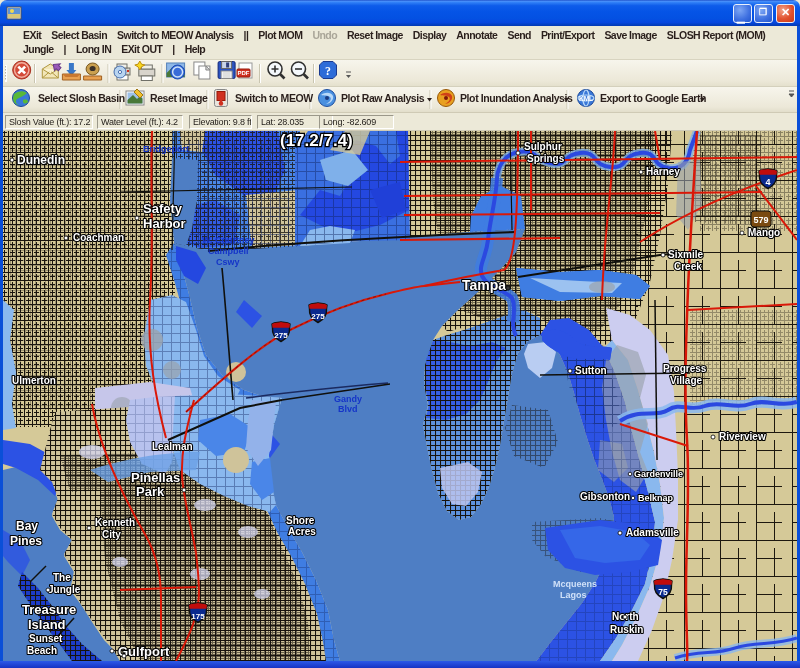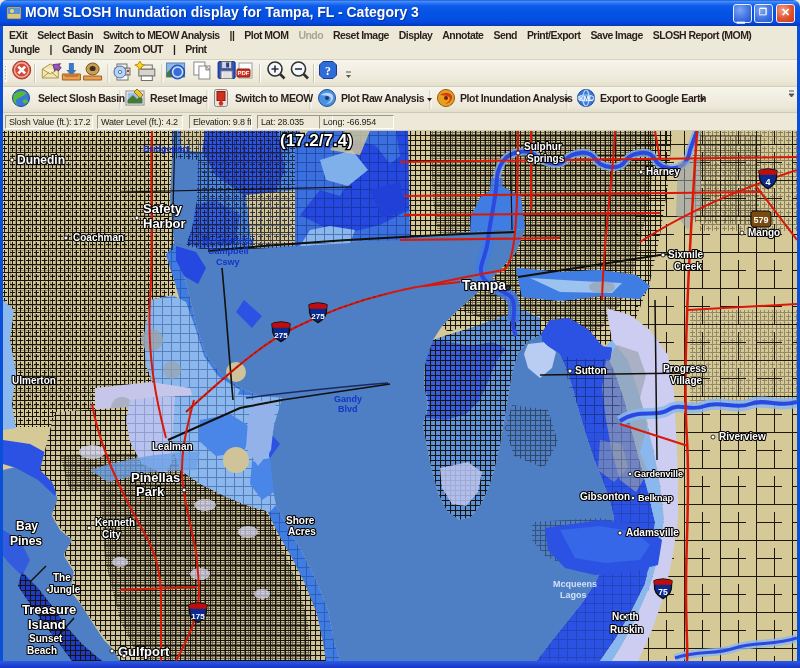--- a/index.html
+++ b/index.html
@@ -10,54 +10,53 @@
 #title .ico{position:absolute;left:6px;top:5px;width:16px;height:16px}
 .wbtn{position:absolute;top:4px;width:19px;height:19px;border-radius:3px;border:1px solid #e8f0fc}
 .wbtn.b1{left:733px;background:radial-gradient(circle at 35% 30%,#7da7f4,#3d6fe0 60%,#2356cc)}
 .wbtn.b2{left:754px;background:radial-gradient(circle at 35% 30%,#7da7f4,#3d6fe0 60%,#2356cc)}
 .wbtn.b3{left:776px;background:radial-gradient(circle at 35% 30%,#f2a389,#e1512e 55%,#c93a18)}
 .wbtn span{position:absolute;color:#fff;font-weight:bold}
 #borderL{position:absolute;left:0;top:26px;width:3px;height:635px;background:#0a4fd8}
 #borderR{position:absolute;left:797px;top:26px;width:3px;height:635px;background:#0a4fd8}
 #borderB{position:absolute;left:0;top:661px;width:800px;height:7px;background:linear-gradient(180deg,#2c5ae8,#1733c4)}
 #menus{position:absolute;left:3px;top:26px;width:794px;height:34px;background:#ece9d8;color:#2a1f1c;border-bottom:1px solid #d8d4c0}
-.mrow{white-space:nowrap;font-size:10.5px;font-weight:bold;padding-left:1px;letter-spacing:-0.55px}
+.mrow{white-space:nowrap;font-size:10.5px;font-weight:bold;padding-left:15px;letter-spacing:-0.55px}
 .mrow.r1{padding-top:3px}
 .mrow.r2{padding-top:2px}
 .mi{display:inline-block;padding:0 5px}
 .mi.gray{color:#a9a598}
 #tb1{position:absolute;left:3px;top:60px;width:794px;height:27px;background:linear-gradient(180deg,#f7f5ec,#ece8d8 80%,#e4e0cd);border-bottom:1px solid #d4d0bc}
 #tb2{position:absolute;left:3px;top:87px;width:798px;height:26px;background:linear-gradient(180deg,#f7f5ec,#ece8d8 80%,#e2decb);border-bottom:1px solid #cfcab5}
 #status{position:absolute;left:3px;top:113px;width:794px;height:18px;background:#ece9d8;border-bottom:1px solid #cfcab5}
 .scell{position:absolute;top:2px;height:14px;border:1px solid;border-color:#9b988a #fff #fff #9b988a;font-size:9px;letter-spacing:-0.2px;color:#201c18;padding:1px 2px 6px 3px;white-space:nowrap;overflow:hidden}
 #map{position:absolute;left:3px;top:131px;width:794px;height:530px;background:#d5c998;overflow:hidden}
 </style></head>
 <body>
 <div id="win">
   <div id="title">
     <svg class="ico" viewBox="0 0 16 16">
         <rect x="1" y="2" width="14" height="12" fill="#f5f2e8" stroke="#555"></rect>
         <rect x="2" y="3" width="12" height="6" fill="#5c93d8"></rect>
         <rect x="2" y="9" width="12" height="4" fill="#d8c878"></rect>
         <circle cx="6" cy="6" r="2" fill="#f0d850"></circle>
       </svg>
-    <span class="ttxt">MOM SLOSH Inundation display for Tampa, FL - Category 3</span>
     <div class="wbtn b1">
         <span style="left:3px;top:7px;font-size:10px">▁</span>
       </div>
     <div class="wbtn b2">
         <span style="left:4px;top:2px;font-size:9px">❐</span>
       </div>
     <div class="wbtn b3">
         <span style="left:4px;top:1px;font-size:11px">✕</span>
       </div>
   </div>
   <div id="menus">
     <div class="mrow r1"><span class="mi">EXit</span><span class="mi">Select Basin</span><span class="mi">Switch to MEOW Analysis</span><span class="mi">||</span><span class="mi">Plot MOM</span><span class="mi gray">Undo</span><span class="mi">Reset Image</span><span class="mi">Display</span><span class="mi">Annotate</span><span class="mi">Send</span><span class="mi">Print/Export</span><span class="mi">Save Image</span><span class="mi">SLOSH Report (MOM)</span></div>
-    <div class="mrow r2"><span class="mi">Jungle</span><span class="mi">|</span><span class="mi">Gandy IN</span><span class="mi">Zoom OUT</span><span class="mi">|</span><span class="mi">Print</span></div>
+    <div class="mrow r2"><span class="mi">Jungle</span><span class="mi">|</span><span class="mi">Long IN</span><span class="mi">EXit OUT</span><span class="mi">|</span><span class="mi">Help</span></div>
   </div>
   <div id="tb1">
   <svg width="794" height="27" viewBox="0 0 794 27">
     <g fill="none">
           <path d="M3,5v17" stroke="#fff" stroke-width="2"></path>
           <path d="M2.5,6v15" stroke="#b8b4a0" stroke-width="1" stroke-dasharray="1.5,1.5"></path>
         </g>
     <line x1="31.5" y1="4" x2="31.5" y2="23" stroke="#c9c5b0"></line>
         <line x1="32.5" y1="4" x2="32.5" y2="23" stroke="#fff"></line>
     <line x1="105" y1="4" x2="105" y2="23" stroke="#c9c5b0"></line>
@@ -204,21 +203,21 @@
     <g transform="translate(786,4)">
           <path d="M0,0h5M0,3l5,0 -2.5,3 Z" stroke="#555" fill="#555"></path>
         </g>
   </svg>
   </div>
   <div id="status">
     <div class="scell" style="left:2px;width:88px">Slosh Value (ft.): 17.2</div>
     <div class="scell" style="left:94px;width:86px">Water Level (ft.): 4.2</div>
     <div class="scell" style="left:186px;width:63px">Elevation: 9.8 ft.</div>
     <div class="scell" style="left:254px;width:76px">Lat: 28.035</div>
-    <div class="scell" style="left:316px;width:75px">Long: -66.954</div>
+    <div class="scell" style="left:316px;width:75px">Long: -82.609</div>
   </div>
   <div id="map">
   <svg width="794" height="530" viewBox="3 131 794 530">
   <defs>
     <pattern id="gd" width="5" height="5" patternUnits="userSpaceOnUse">
             <path d="M0,0.5H5M0.5,0V5" stroke="#17130d" stroke-width="1.1" fill="none"></path>
           </pattern>
     <pattern id="gd2" width="4" height="4" patternUnits="userSpaceOnUse">
             <path d="M0,0.5H4M0.5,0V4M0,2.5H4" stroke="#17130d" stroke-width="1" fill="none"></path>
           </pattern>

